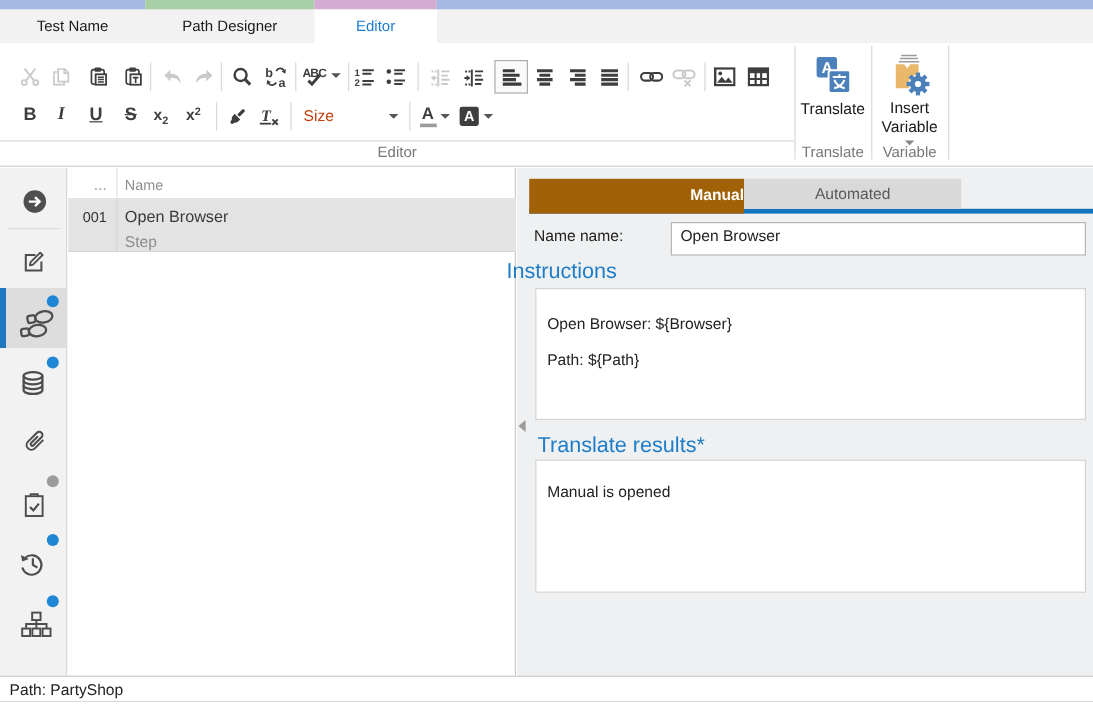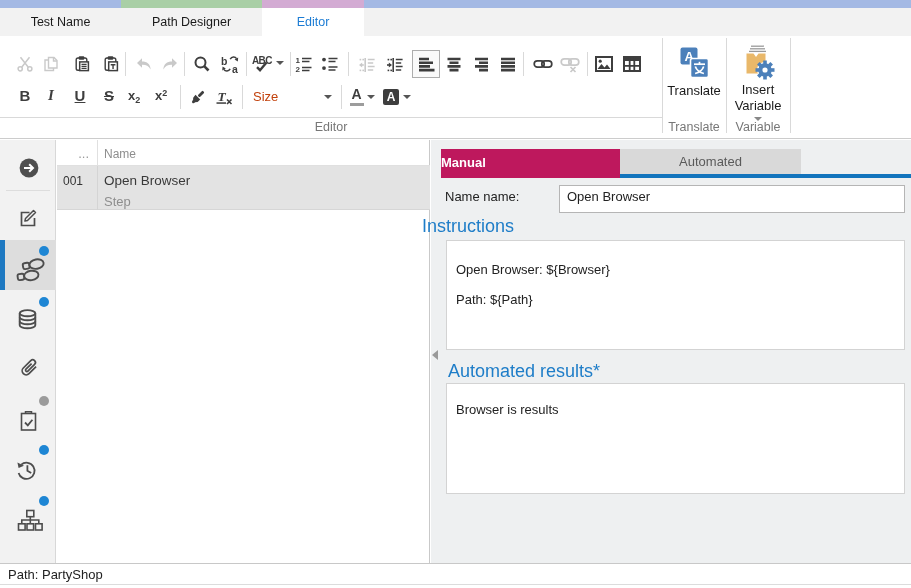--- a/index.html
+++ b/index.html
@@ -342,33 +342,33 @@
         <path d="M13.3 7.7 v3.3 M4.8 14.8 v-3.8 h17 v3.8 M13.3 11 v3.8"></path>
       </g>
     </svg></div>
 <div class="abs" style="left:38.5px;top:495.5px;width:10px;height:10px;border-radius:50%;background:#1e86d4"></div>
 <div class="abs" style="left:57px;top:140px;width:373px;height:423px;background:#fff;border-right:1px solid #c9c9c9"></div>
 <div class="abs" style="left:57px;top:140px;width:373px;height:26px;border-bottom:1px solid #e0e0e0"></div>
 <div class="abs" style="left:57px;top:147px;width:32px;text-align:right;font-size:13px;line-height:13px;color:#9a9a9a">...</div>
 <div class="abs" style="left:104px;top:147.8px;font-size:12px;line-height:12px;color:#8e8e8e">Name</div>
 <div class="abs" style="left:97px;top:140px;width:1px;height:70px;background:#e0e0e0"></div>
 <div class="abs" style="left:57px;top:166px;width:373px;height:44px;background:#e3e3e3;border-bottom:1px solid #d6d6d6"></div>
-<div class="abs" style="left:57px;top:175.2px;width:32px;font-size:12px;line-height:12px;text-align:center;color:#333">001</div>
+<div class="abs" style="left:57px;top:175.2px;width:32px;font-size:12px;line-height:12px;text-align:right;color:#333">001</div>
 <div class="abs" style="left:104px;top:174px;font-size:13.5px;line-height:13.5px;color:#3a3a3a">Open Browser</div>
 <div class="abs" style="left:104px;top:196px;font-size:13px;line-height:11px;color:#8e8e8e">Step</div>
 <div class="abs" style="left:97px;top:166px;width:1px;height:44px;background:#d4d4d4"></div>
 <div class="abs" style="left:431px;top:140px;width:480px;height:423px;background:#eef0f1"></div>
 <div class="abs" style="left:441px;top:174px;width:470px;height:4px;background:#1274bd"></div>
-<div class="abs" style="left:441px;top:149px;width:179px;height:29px;background:#be185d;color:#fff;font-weight:bold;font-size:13px;text-align:left;line-height:27px">Manual</div>
+<div class="abs" style="left:441px;top:149px;width:179px;height:29px;background:#a16207;color:#fff;font-weight:bold;font-size:13px;text-align:right;line-height:27px">Manual</div>
 <div class="abs" style="left:620px;top:149px;width:181px;height:25px;background:#d9d9d9;color:#5a5a5a;font-size:13px;text-align:center;line-height:25px">Automated</div>
 <div class="abs t13" style="left:445px;top:190.4px">Name name:</div>
 <div class="abs" style="left:559px;top:184.5px;width:346px;height:28px;background:#fff;border:1px solid #b5b5b5"></div>
 <div class="abs t13" style="left:567px;top:190.4px">Open Browser</div>
 <div class="abs" style="left:422px;top:217px;font-size:18px;line-height:18px;color:#1e7dc8;white-space:nowrap">Instructions</div>
 <div class="abs" style="left:446px;top:240px;width:459px;height:110px;background:#fff;border:1px solid #d3d3d3"></div>
 <div class="abs t13" style="left:456px;top:262.8px">Open Browser: ${Browser}</div>
 <div class="abs t13" style="left:456px;top:293px">Path: ${Path}</div>
 <div class="abs" style="left:432px;top:350px;width:0;height:0;border-top:5px solid transparent;border-bottom:5px solid transparent;border-right:6px solid #9a9a9a"></div>
-<div class="abs" style="left:448px;top:361.5px;font-size:18px;line-height:18px;color:#1e7dc8;white-space:nowrap">Automated results*</div>
+<div class="abs" style="left:448px;top:361.5px;font-size:18px;line-height:18px;color:#1e7dc8;white-space:nowrap">Translate results*</div>
 <div class="abs" style="left:446px;top:383px;width:459px;height:111px;background:#fff;border:1px solid #d3d3d3"></div>
-<div class="abs t13" style="left:456px;top:402.5px">Browser is results</div>
+<div class="abs t13" style="left:456px;top:402.5px">Manual is opened</div>
 <div class="abs" style="left:0;top:563px;width:911px;height:25px;background:#fff;border-top:1px solid #c8c8c8"></div>
 <div class="abs t13" style="left:8px;top:568px">Path: PartyShop</div>
 <div class="abs" style="left:0;top:584px;width:911px;height:1px;background:#dcdcdc"></div>
 </body></html>

